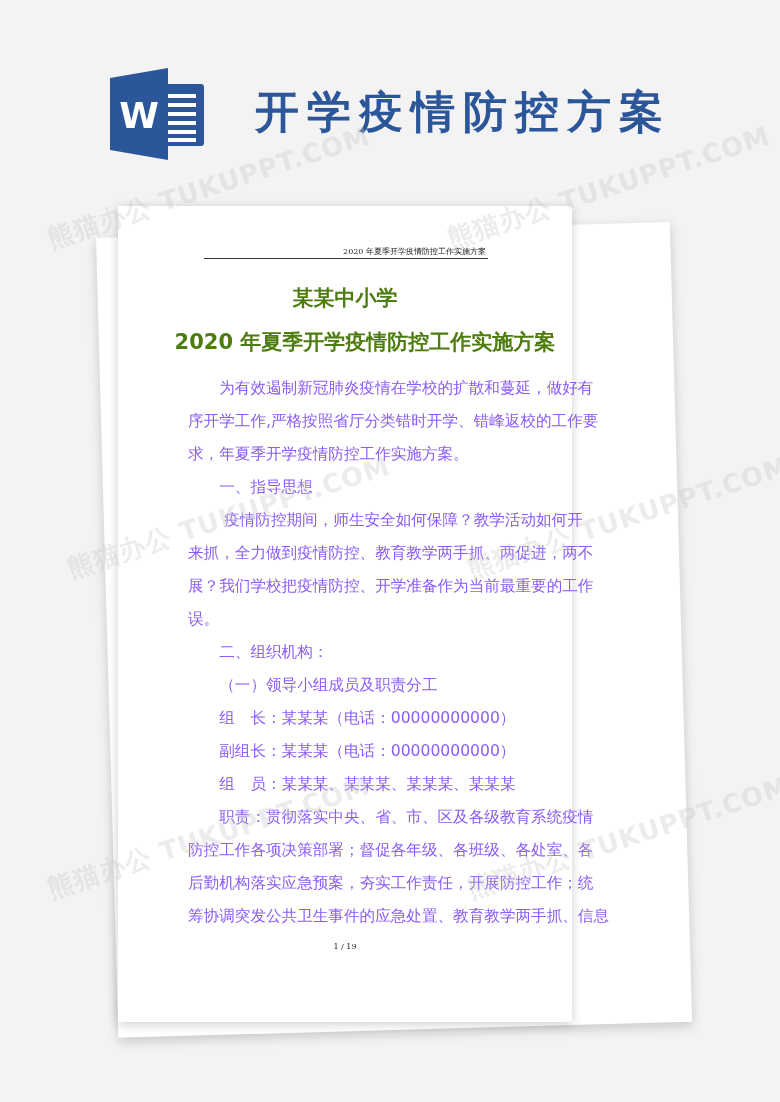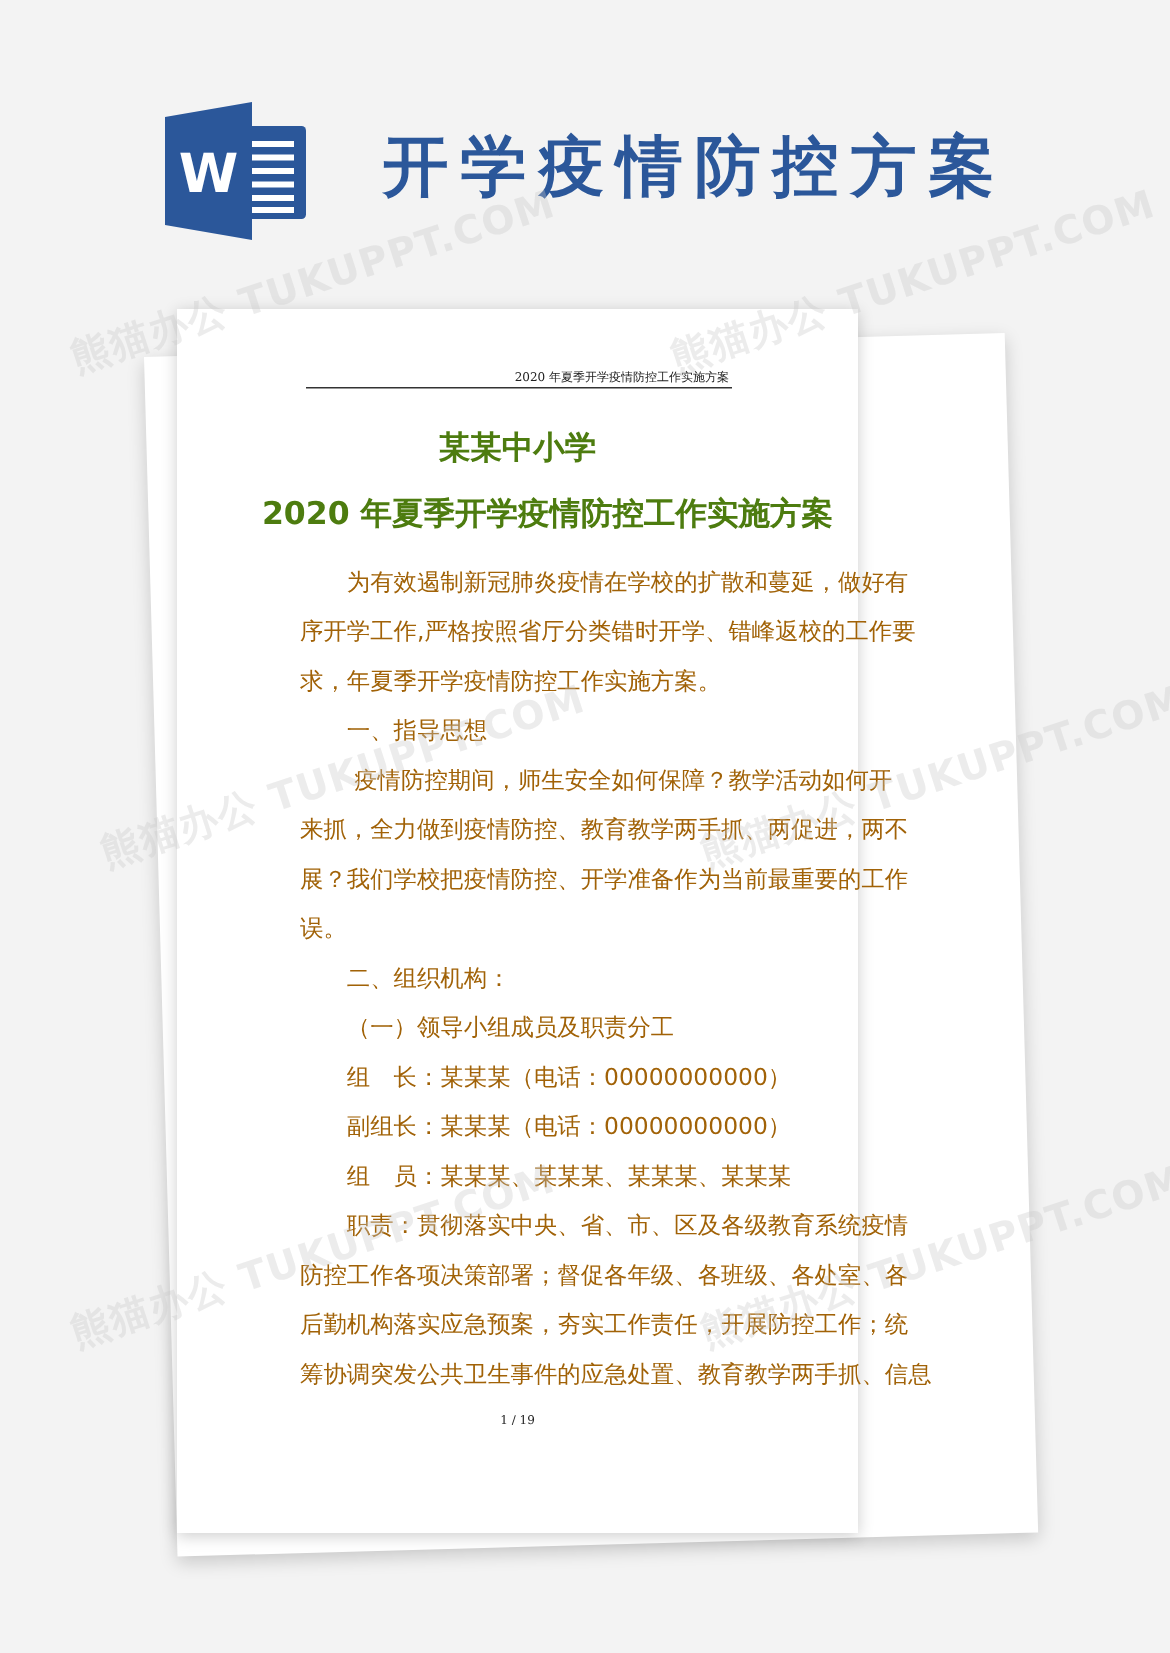--- a/index.html
+++ b/index.html
@@ -46,22 +46,22 @@
       position: absolute; left: 86px; right: 84px; top: 52px;
       border-top: 1.2px solid #333;
     }
     .doc-title {
       position: absolute; left: 0; right: 0; text-align: center;
       font-weight: bold; color: #4d7c0f; white-space: nowrap;
     }
     .doc-title.t1 { top: 78px; font-size: 21px; }
     .doc-title.t2 { top: 122px; font-size: 21px; left: 40px; }
     .body-text {
-      position: absolute; left: 82px; width: 400px;
-      font-size: 15.6px; line-height: 33px; color: #a16207;
+      position: absolute; left: 70px; width: 400px;
+      font-size: 15.6px; line-height: 33px; color: #8b5cf6;
       text-align: justify;
     }
     .line { white-space: nowrap; }
     .page-number {
       position: absolute; left: 0; right: 0; top: 736px;
       text-align: center;
       font-family: "DejaVu Serif", "Liberation Serif", serif;
       font-size: 8px; color: #222;
     }
     .watermark {

